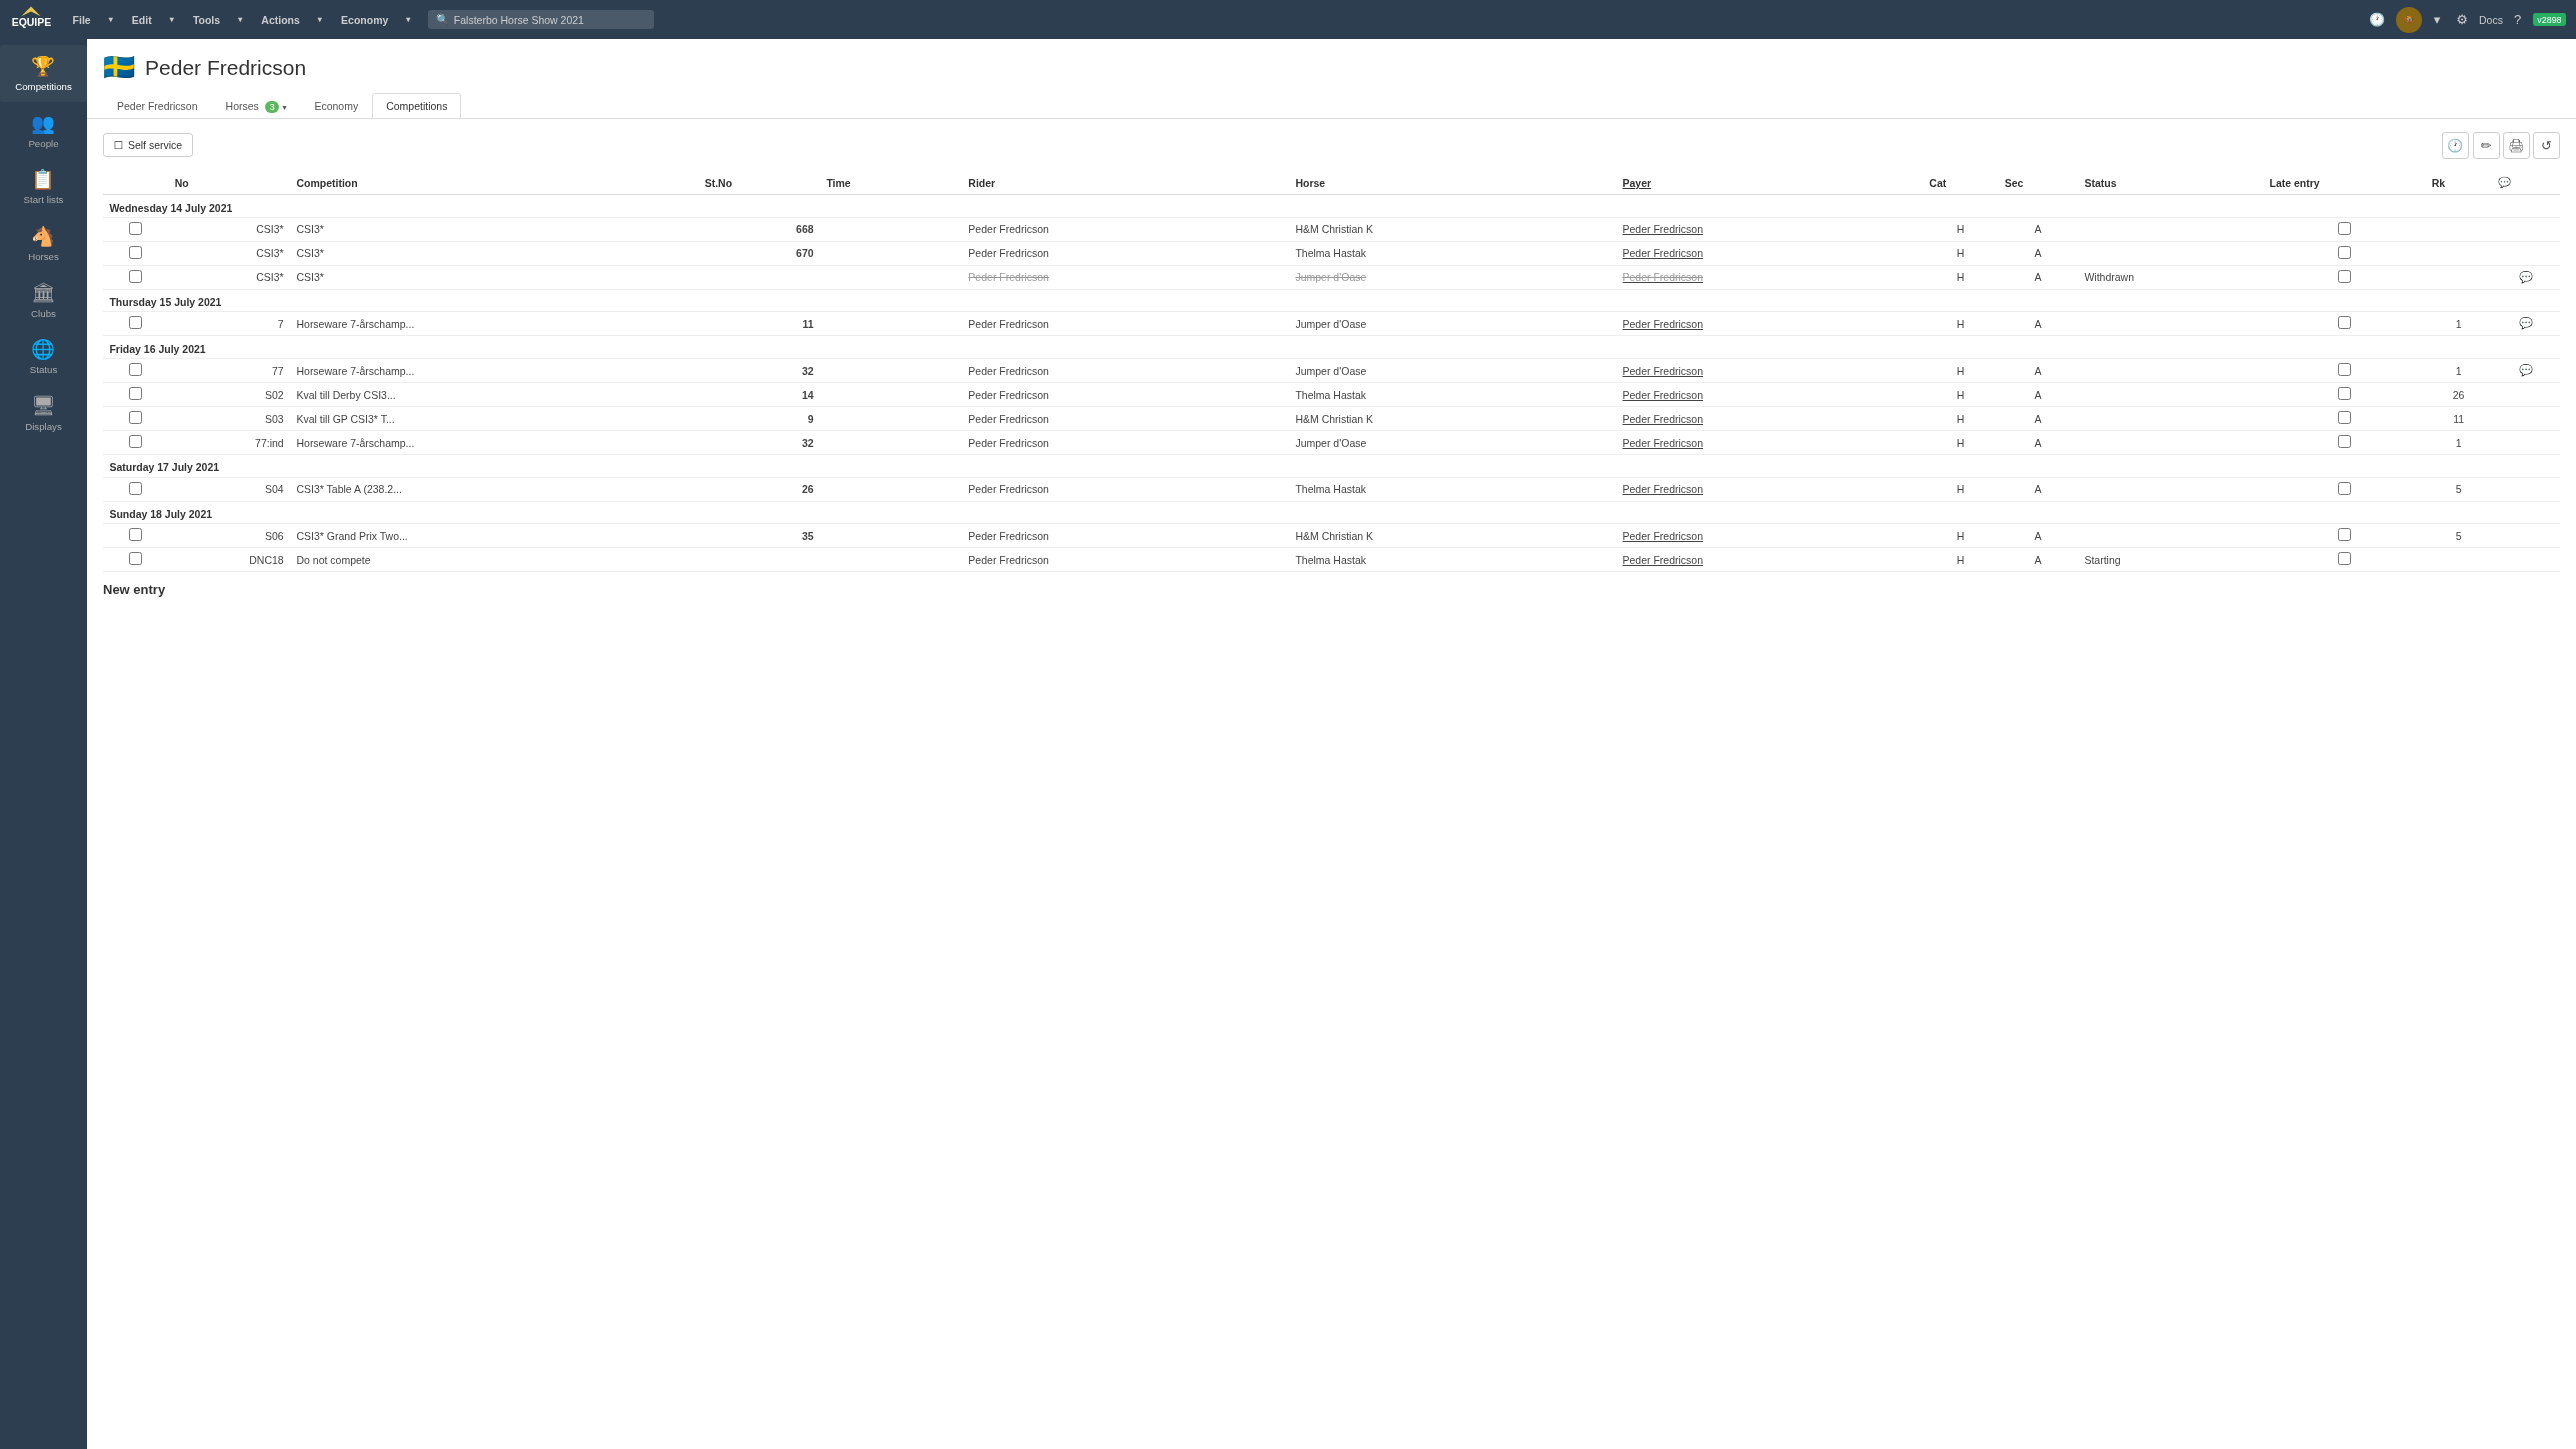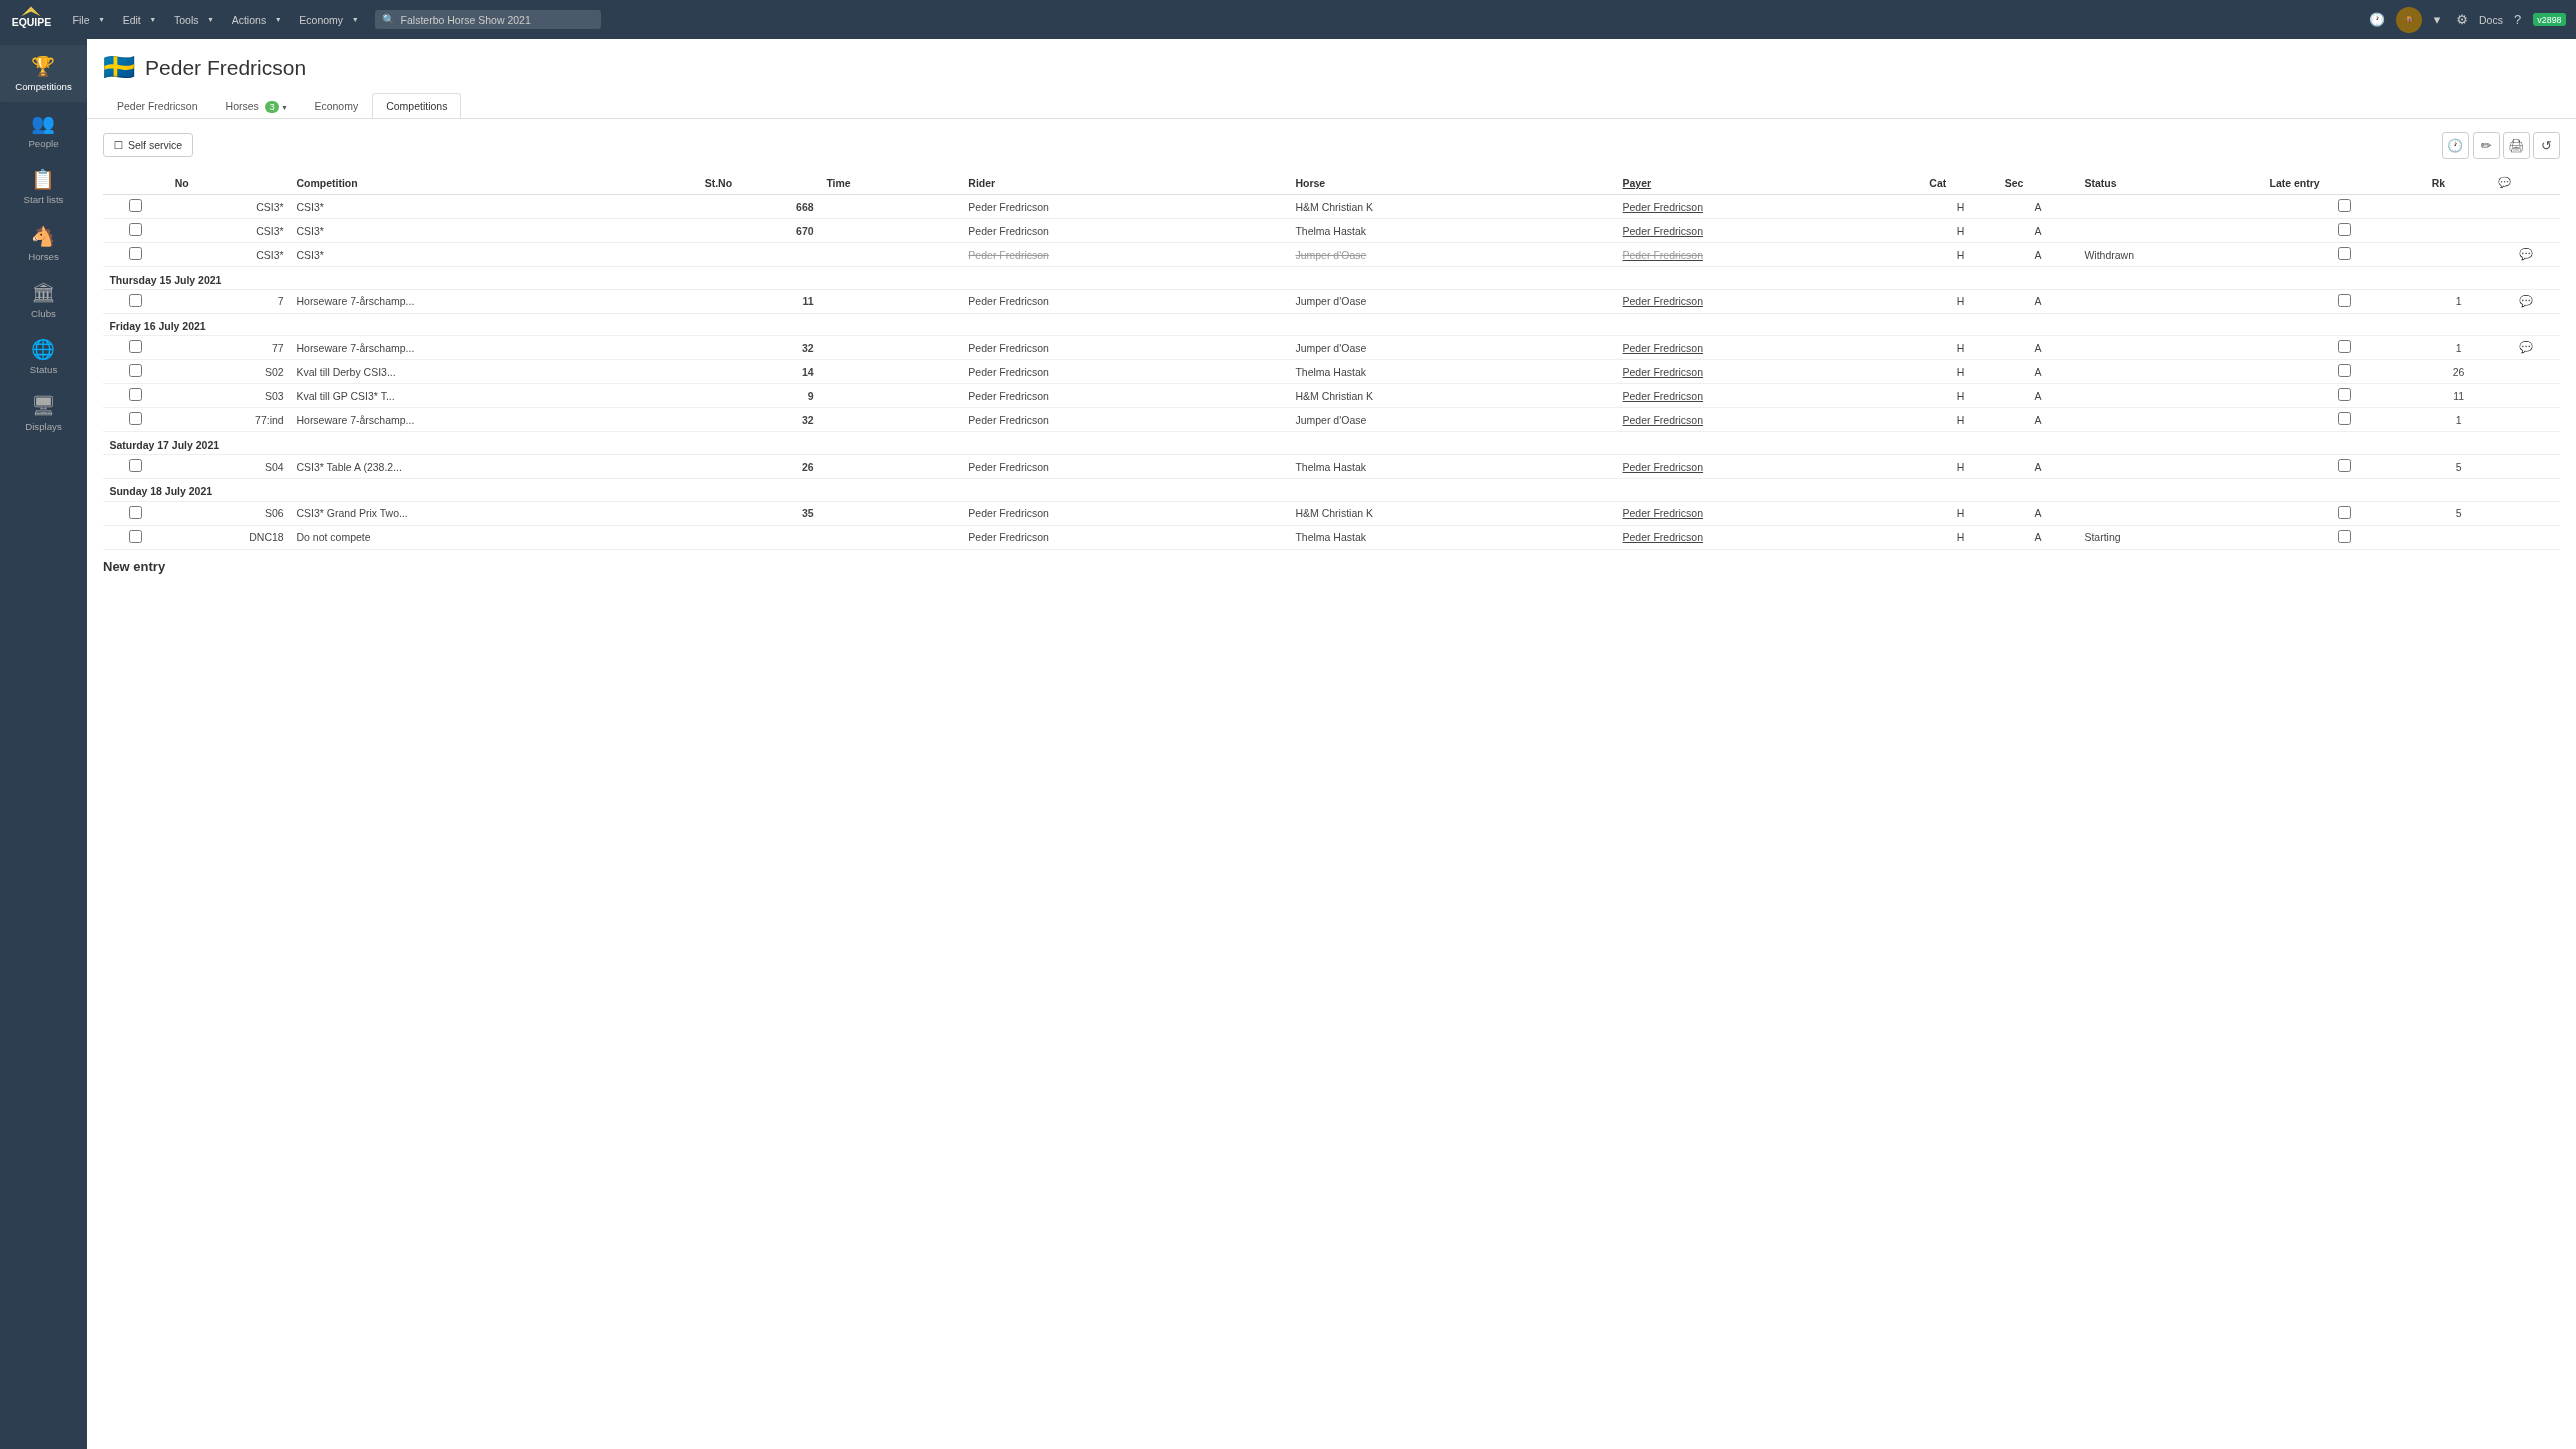--- a/index.html
+++ b/index.html
@@ -23,21 +23,22 @@
     }
     .navbar-brand svg { width: 42px; height: 29px; }
     .nav-menu-item {
       color: #ccc;
       padding: 4.8px 8px;
       cursor: pointer;
       border-radius: 3.2px;
       font-size: 10.5px;
       display: flex;
       align-items: center;
-      gap: 10px;
+      gap: 18px;
+      font-weight: bold;
     }
     .nav-search {
       display: flex;
       align-items: center;
       background: rgba(255,255,255,0.15);
       border-radius: 3.2px;
       padding: 3.2px 8px;
       margin-left: 6.4px;
       color: #ccc;
       font-size: 10.5px;
@@ -403,20 +404,23 @@
             <th class="col-payer">Payer</th>
             <th class="col-cat">Cat</th>
             <th class="col-sec">Sec</th>
             <th class="col-status">Status</th>
             <th class="col-late">Late entry</th>
             <th class="col-rk">Rk</th>
             <th class="col-msg">💬</th>
           </tr>
         </thead>
         <tbody id="table-body">
+        <tr class="section-header">
+              <td colspan="14">Wednesday 14 July 2021</td>
+            </tr>
             <tr>
               <td class="col-cb"><input type="checkbox" class="row-checkbox" style=""></td>
               <td class="col-no">CSI3*</td>
               <td class="col-competition">CSI3*</td>
               <td class="col-stno">668</td>
               <td class="col-time"></td>
               <td class="col-rider">Peder Fredricson</td>
               <td class="col-horse">H&amp;M Christian K</td>
               <td class="col-payer">Peder Fredricson</td>
               <td class="col-cat">H</td>

